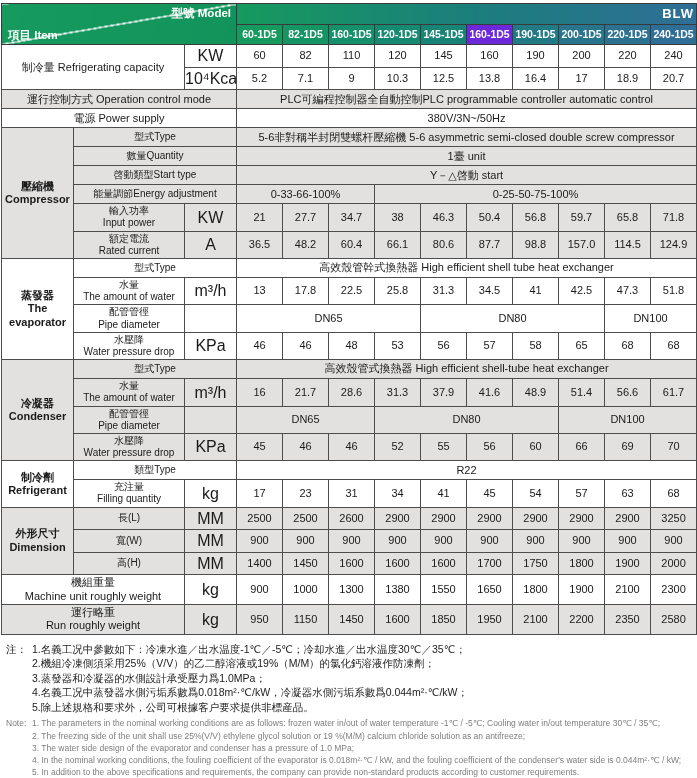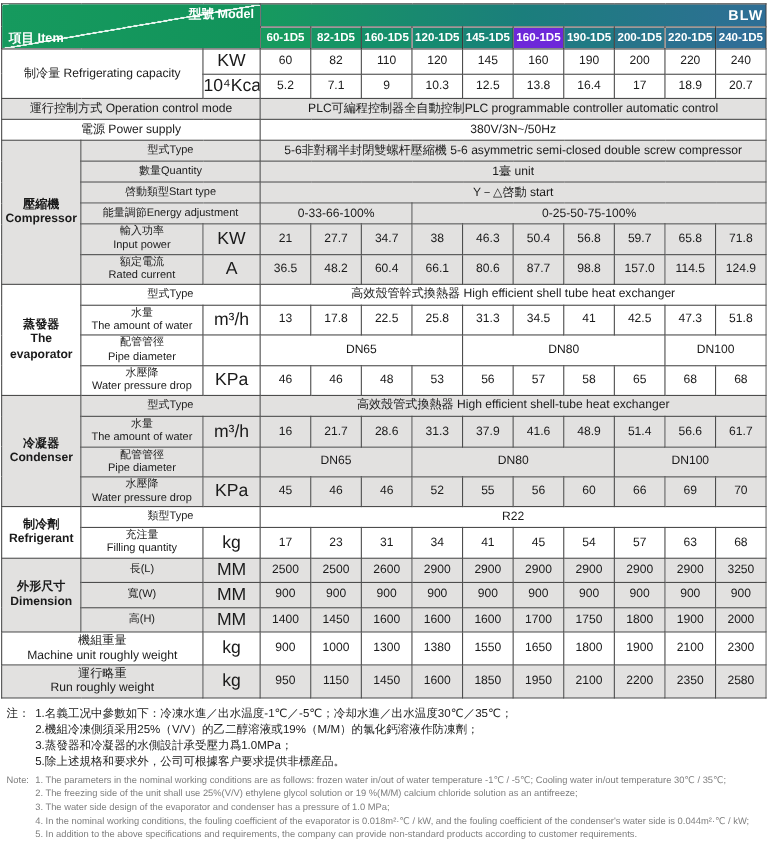--- a/index.html
+++ b/index.html
@@ -355,20 +355,21 @@
       </tbody>
   </table>
 
   <div class="notes">
     <div class="note-block cn">
       <span class="note-label">注：</span>
       <div class="note-lines" id="cn-lines">
           <div class="note-line">1.名義工况中參數如下：冷凍水進／出水温度-1℃／-5℃；冷却水進／出水温度30℃／35℃；</div>
           <div class="note-line">2.機組冷凍側須采用25%（V/V）的乙二醇溶液或19%（M/M）的氯化鈣溶液作防凍劑；</div>
           <div class="note-line">3.蒸發器和冷凝器的水側設計承受壓力爲1.0MPa；</div>
+          <div class="note-line">4.名義工况中蒸發器水側污垢系數爲0.018m²·℃/kW，冷凝器水側污垢系數爲0.044m²·℃/kW；</div>
           <div class="note-line">5.除上述規格和要求外，公司可根據客户要求提供非標産品。</div>
         </div>
     </div>
     <div class="note-block en">
       <span class="note-label">Note:</span>
       <div class="note-lines" id="en-lines">
           <div class="note-line">1. The parameters in the nominal working conditions are as follows: frozen water in/out of water temperature -1℃ / -5℃; Cooling water in/out temperature 30℃ / 35℃;</div>
           <div class="note-line">2. The freezing side of the unit shall use 25%(V/V) ethylene glycol solution or 19 %(M/M) calcium chloride solution as an antifreeze;</div>
           <div class="note-line">3. The water side design of the evaporator and condenser has a pressure of 1.0 MPa;</div>
           <div class="note-line">4. In the nominal working conditions, the fouling coefficient of the evaporator is 0.018m²·℃ / kW, and the fouling coefficient of the condenser's water side is 0.044m²·℃ / kW;</div>

